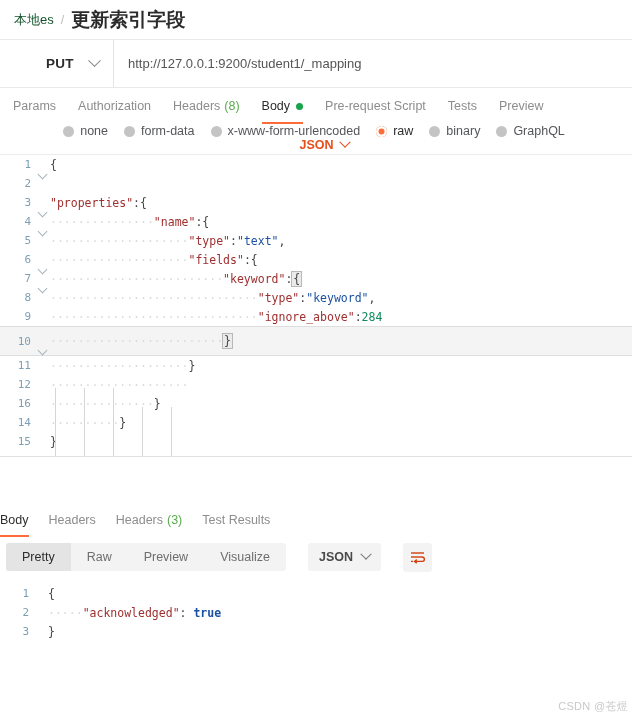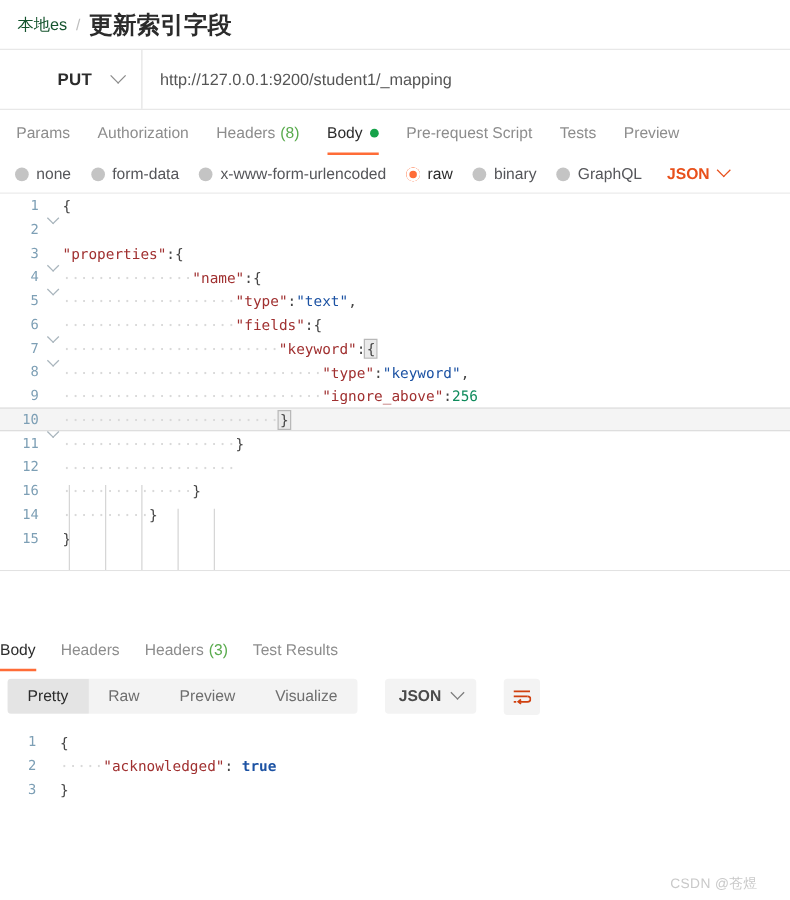--- a/index.html
+++ b/index.html
@@ -89,20 +89,21 @@
     background: #16a34a; margin-left: 6px;
   }
 
   
   .body-row {
     height: 30px;
     display: flex;
     align-items: center;
     padding-left: 12px;
     background: #fff;
+    flex-direction: column;
   }
   .radio-item {
     display: flex;
     align-items: center;
     margin-right: 16px;
     cursor: pointer;
   }
   .radio-dot {
     width: 11px; height: 11px; border-radius: 50%;
     background: #c4c4c4; margin-right: 6px; flex: none;
@@ -138,21 +139,21 @@
   .code-line {
     position: relative;
     height: 19px;
     display: flex;
     align-items: center;
   }
   .code-line.highlight {
     background: #f4f4f4;
     border-top: 1px solid #dedede;
     border-bottom: 1px solid #dedede;
-    height: 19px;
+    height: 30px;
   }
   .gutter {
     width: 38px;
     flex: none;
     text-align: right;
     padding-right: 7px;
     color: #7d9fb5;
     font-size: 11px;
   }
   .fold {
@@ -267,21 +268,21 @@
     padding-top: 7px;
     font-family: "DejaVu Sans Mono", monospace;
     font-size: 11.5px;
     height: 120px;
   }
   .resp-viewer .gutter { width: 36px; color: #7d9fb5; }
 
   
   .watermark {
     position: absolute;
-    right: 26px; bottom: 6px;
+    right: 4px; bottom: 6px;
     font-size: 11px;
     color: #c9c9c9;
     letter-spacing: .3px;
   }
 </style>
 </head>
 <body>
 
 <div class="breadcrumb-bar">
   <span class="crumb-parent">本地es</span>
@@ -394,21 +395,21 @@
         <span class="code-text"><span class="ws">·························</span><span class="k">"keyword"</span><span class="p">:</span><span class="p boxed">{</span></span>
       </div>
       <div class="code-line">
         <span class="gutter">8</span>
         <span class="fold"></span>
         <span class="code-text"><span class="ws">······························</span><span class="k">"type"</span><span class="p">:</span><span class="s">"keyword"</span><span class="p">,</span></span>
       </div>
       <div class="code-line">
         <span class="gutter">9</span>
         <span class="fold"></span>
-        <span class="code-text"><span class="ws">······························</span><span class="k">"ignore_above"</span><span class="p">:</span><span class="n">256</span></span>
+        <span class="code-text"><span class="ws">······························</span><span class="k">"ignore_above"</span><span class="p">:</span><span class="n">284</span></span>
       </div>
       <div class="code-line highlight">
         <span class="gutter">10</span>
         <span class="fold has"></span>
         <span class="code-text"><span class="ws">·························</span><span class="p boxed">}</span></span>
       </div>
       <div class="code-line">
         <span class="gutter">11</span>
         <span class="fold"></span>
         <span class="code-text"><span class="ws">····················</span><span class="p">}</span></span>

